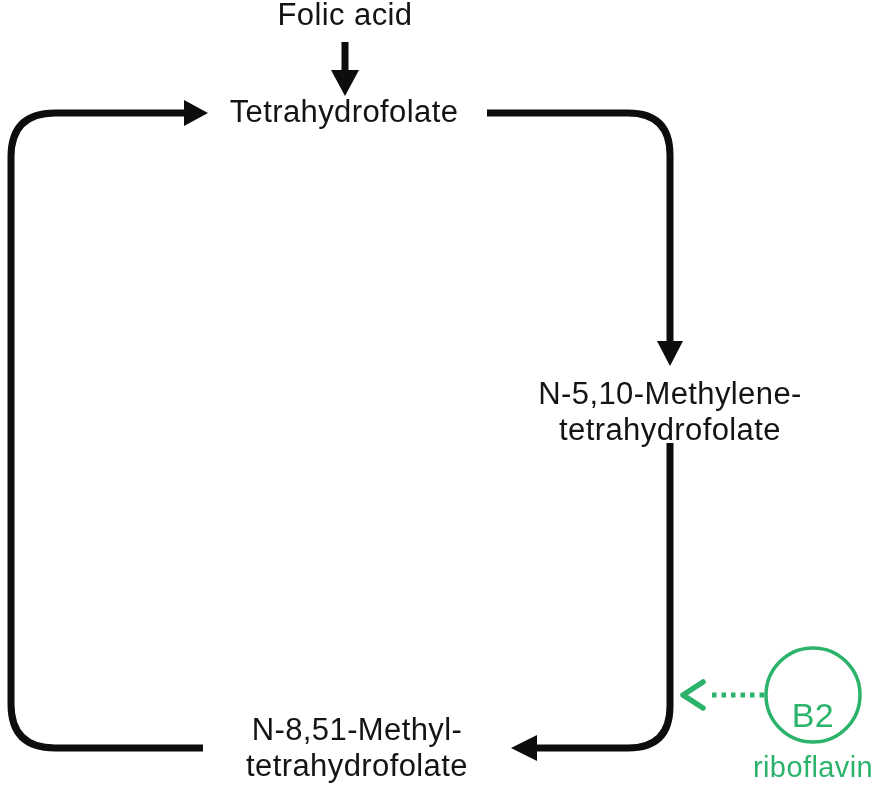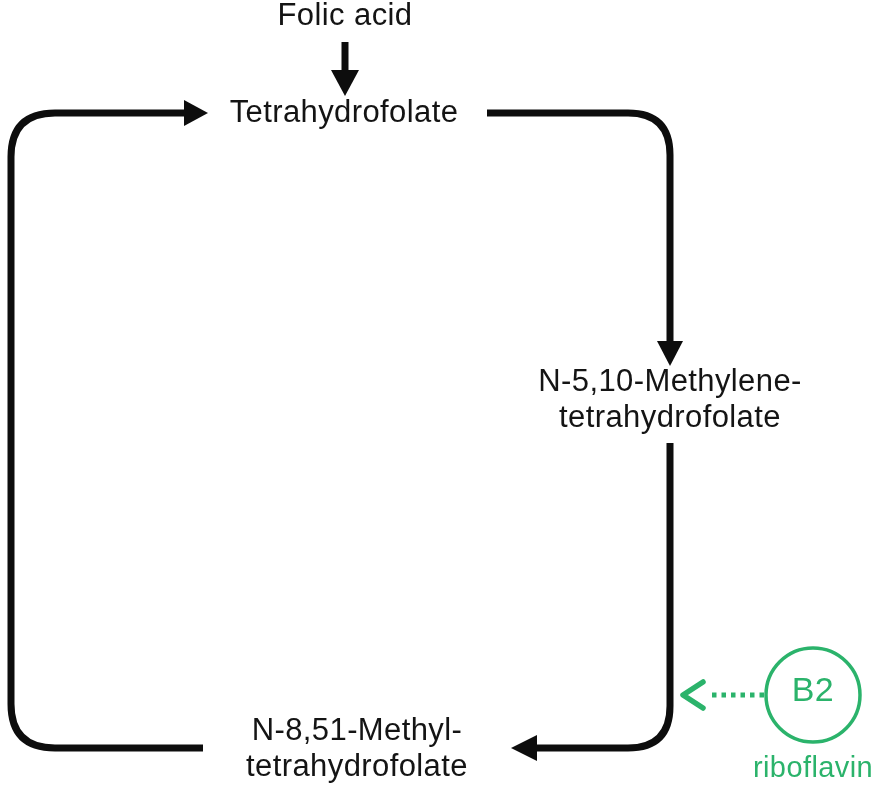--- a/index.html
+++ b/index.html
@@ -82,27 +82,27 @@
       <polyline points="703,682 683,695 703,708" fill="none" stroke-width="5.5" stroke-linecap="round" stroke-linejoin="round" stroke="#2bb36b"></polyline>
     </g>
 
     <circle cx="813" cy="695" r="47" fill="none" stroke-width="3.5" stroke="#2bb36b"></circle>
   </svg>
 
   <div class="label" style="left:245px; top:-3px; width:200px;">Folic acid</div>
 
   <div class="label" style="left:184px; top:94px; width:320px;">Tetrahydrofolate</div>
 
-  <div class="label" style="left:510px; top:363px; width:320px;">
+  <div class="label" style="left:510px; top:376px; width:320px;">
     <div>N-5,10-Methylene-</div>
     <div>tetrahydrofolate</div>
   </div>
 
   <div class="label" style="left:197px; top:712px; width:320px;">
     <div>N-8,51-Methyl-</div>
     <div>tetrahydrofolate</div>
   </div>
 
-  <div class="label label-green b2-label" style="left:766px; top:672px; width:94px;">B2</div>
+  <div class="label label-green b2-label" style="left:766px; top:698px; width:94px;">B2</div>
 
   <div class="label label-green riboflavin-label" style="left:713px; top:751px; width:200px;">riboflavin</div>
 
 </div>
 
 </body></html>

